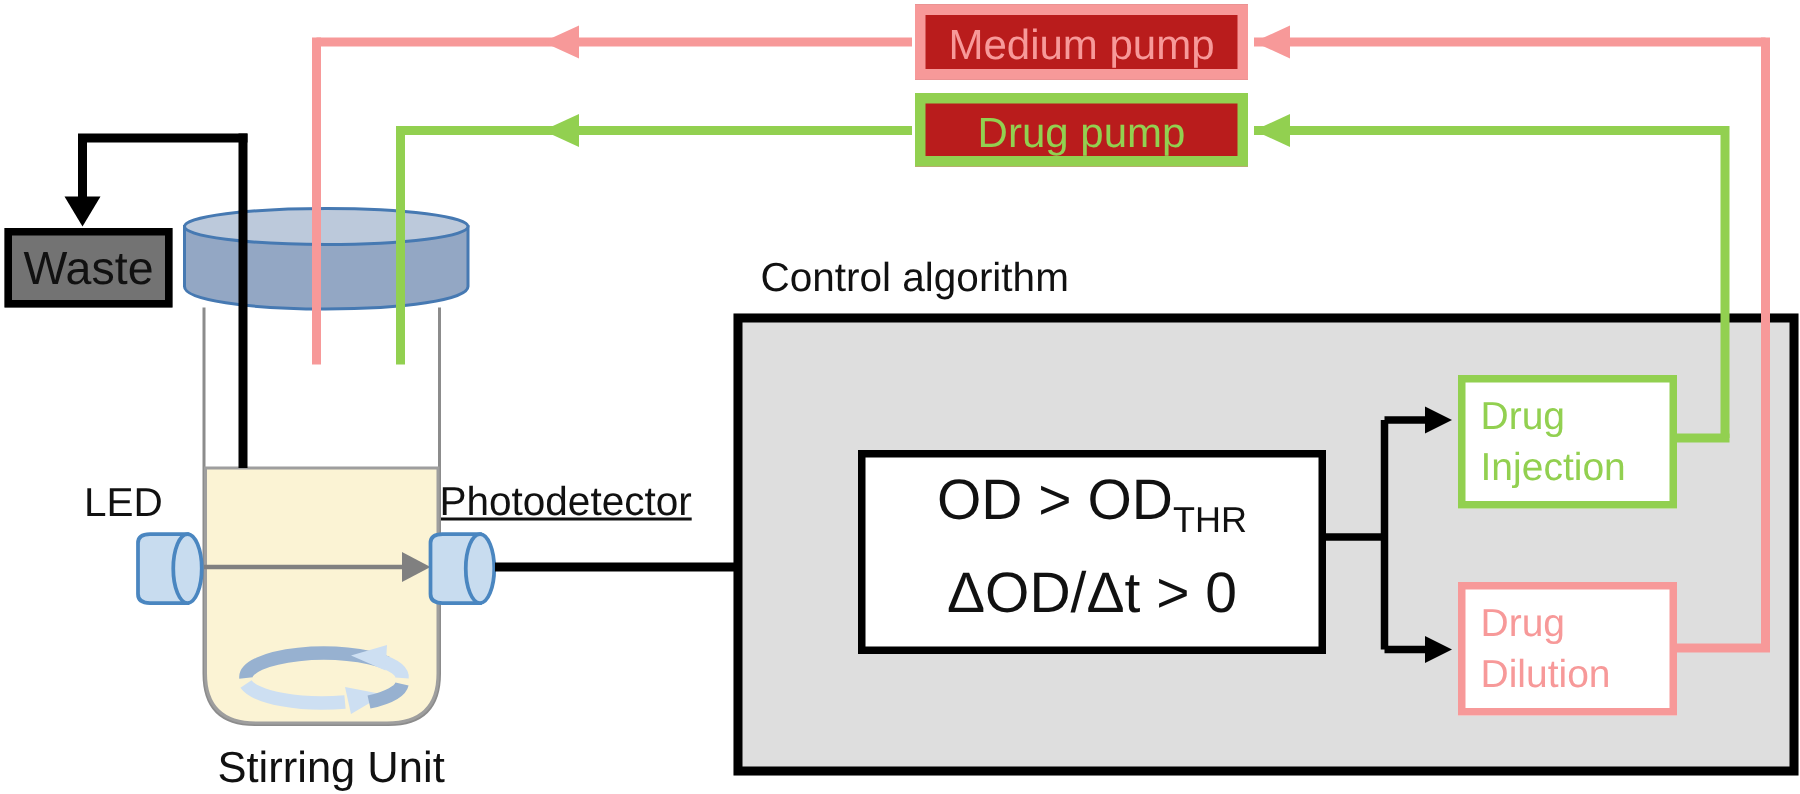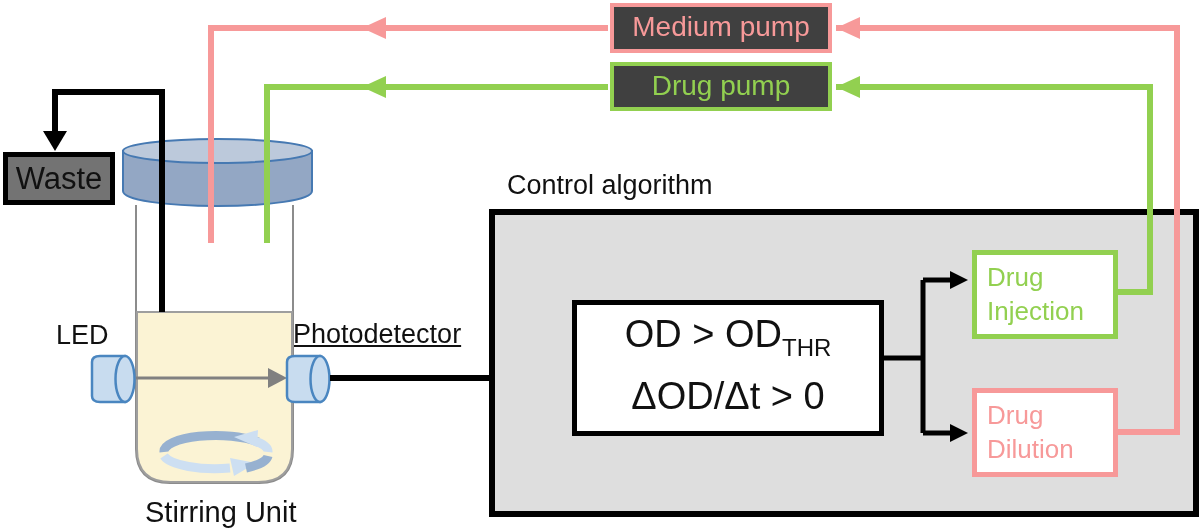--- a/index.html
+++ b/index.html
@@ -3,21 +3,21 @@
 <meta charset="utf-8">
 <style>
   html,body{margin:0;padding:0;background:#fff;}
   .stage{position:relative;width:1200px;height:529px;background:#ffffff;
          font-family:"Liberation Sans",sans-serif;overflow:hidden;}
   .abs{position:absolute;box-sizing:border-box;}
   .label{color:#111;white-space:nowrap;}
   
   .waste-box{left:3px;top:152px;width:112px;height:53px;border:5px solid #000;
              background:#737373;text-align:center;line-height:43px;font-size:31px;color:#111;z-index:3;}
-  .pump-box{width:222px;height:50px;border:4px solid #000000;background:#404040;
+  .pump-box{width:222px;height:50px;border:7px solid #000000;background:#b91c1c;
             text-align:center;font-size:28px;line-height:40px;z-index:3;}
   .medium-pump{left:610px;top:3px;}
   .drug-pump{left:610px;top:62px;height:49px;}
   .panel{left:489px;top:209px;width:710px;height:308px;border:6px solid #000;
          background:#DEDEDE;z-index:1;}
   .panel-title{left:507px;top:170px;font-size:27px;z-index:2;}
   .od-box{left:572px;top:300px;width:312px;height:136px;border:5px solid #000;
           background:#fff;z-index:3;text-align:center;color:#111;}
   .od-line1{font-size:38px;line-height:50px;margin-top:4px;}
   .od-line1 sub{font-size:24px;}

